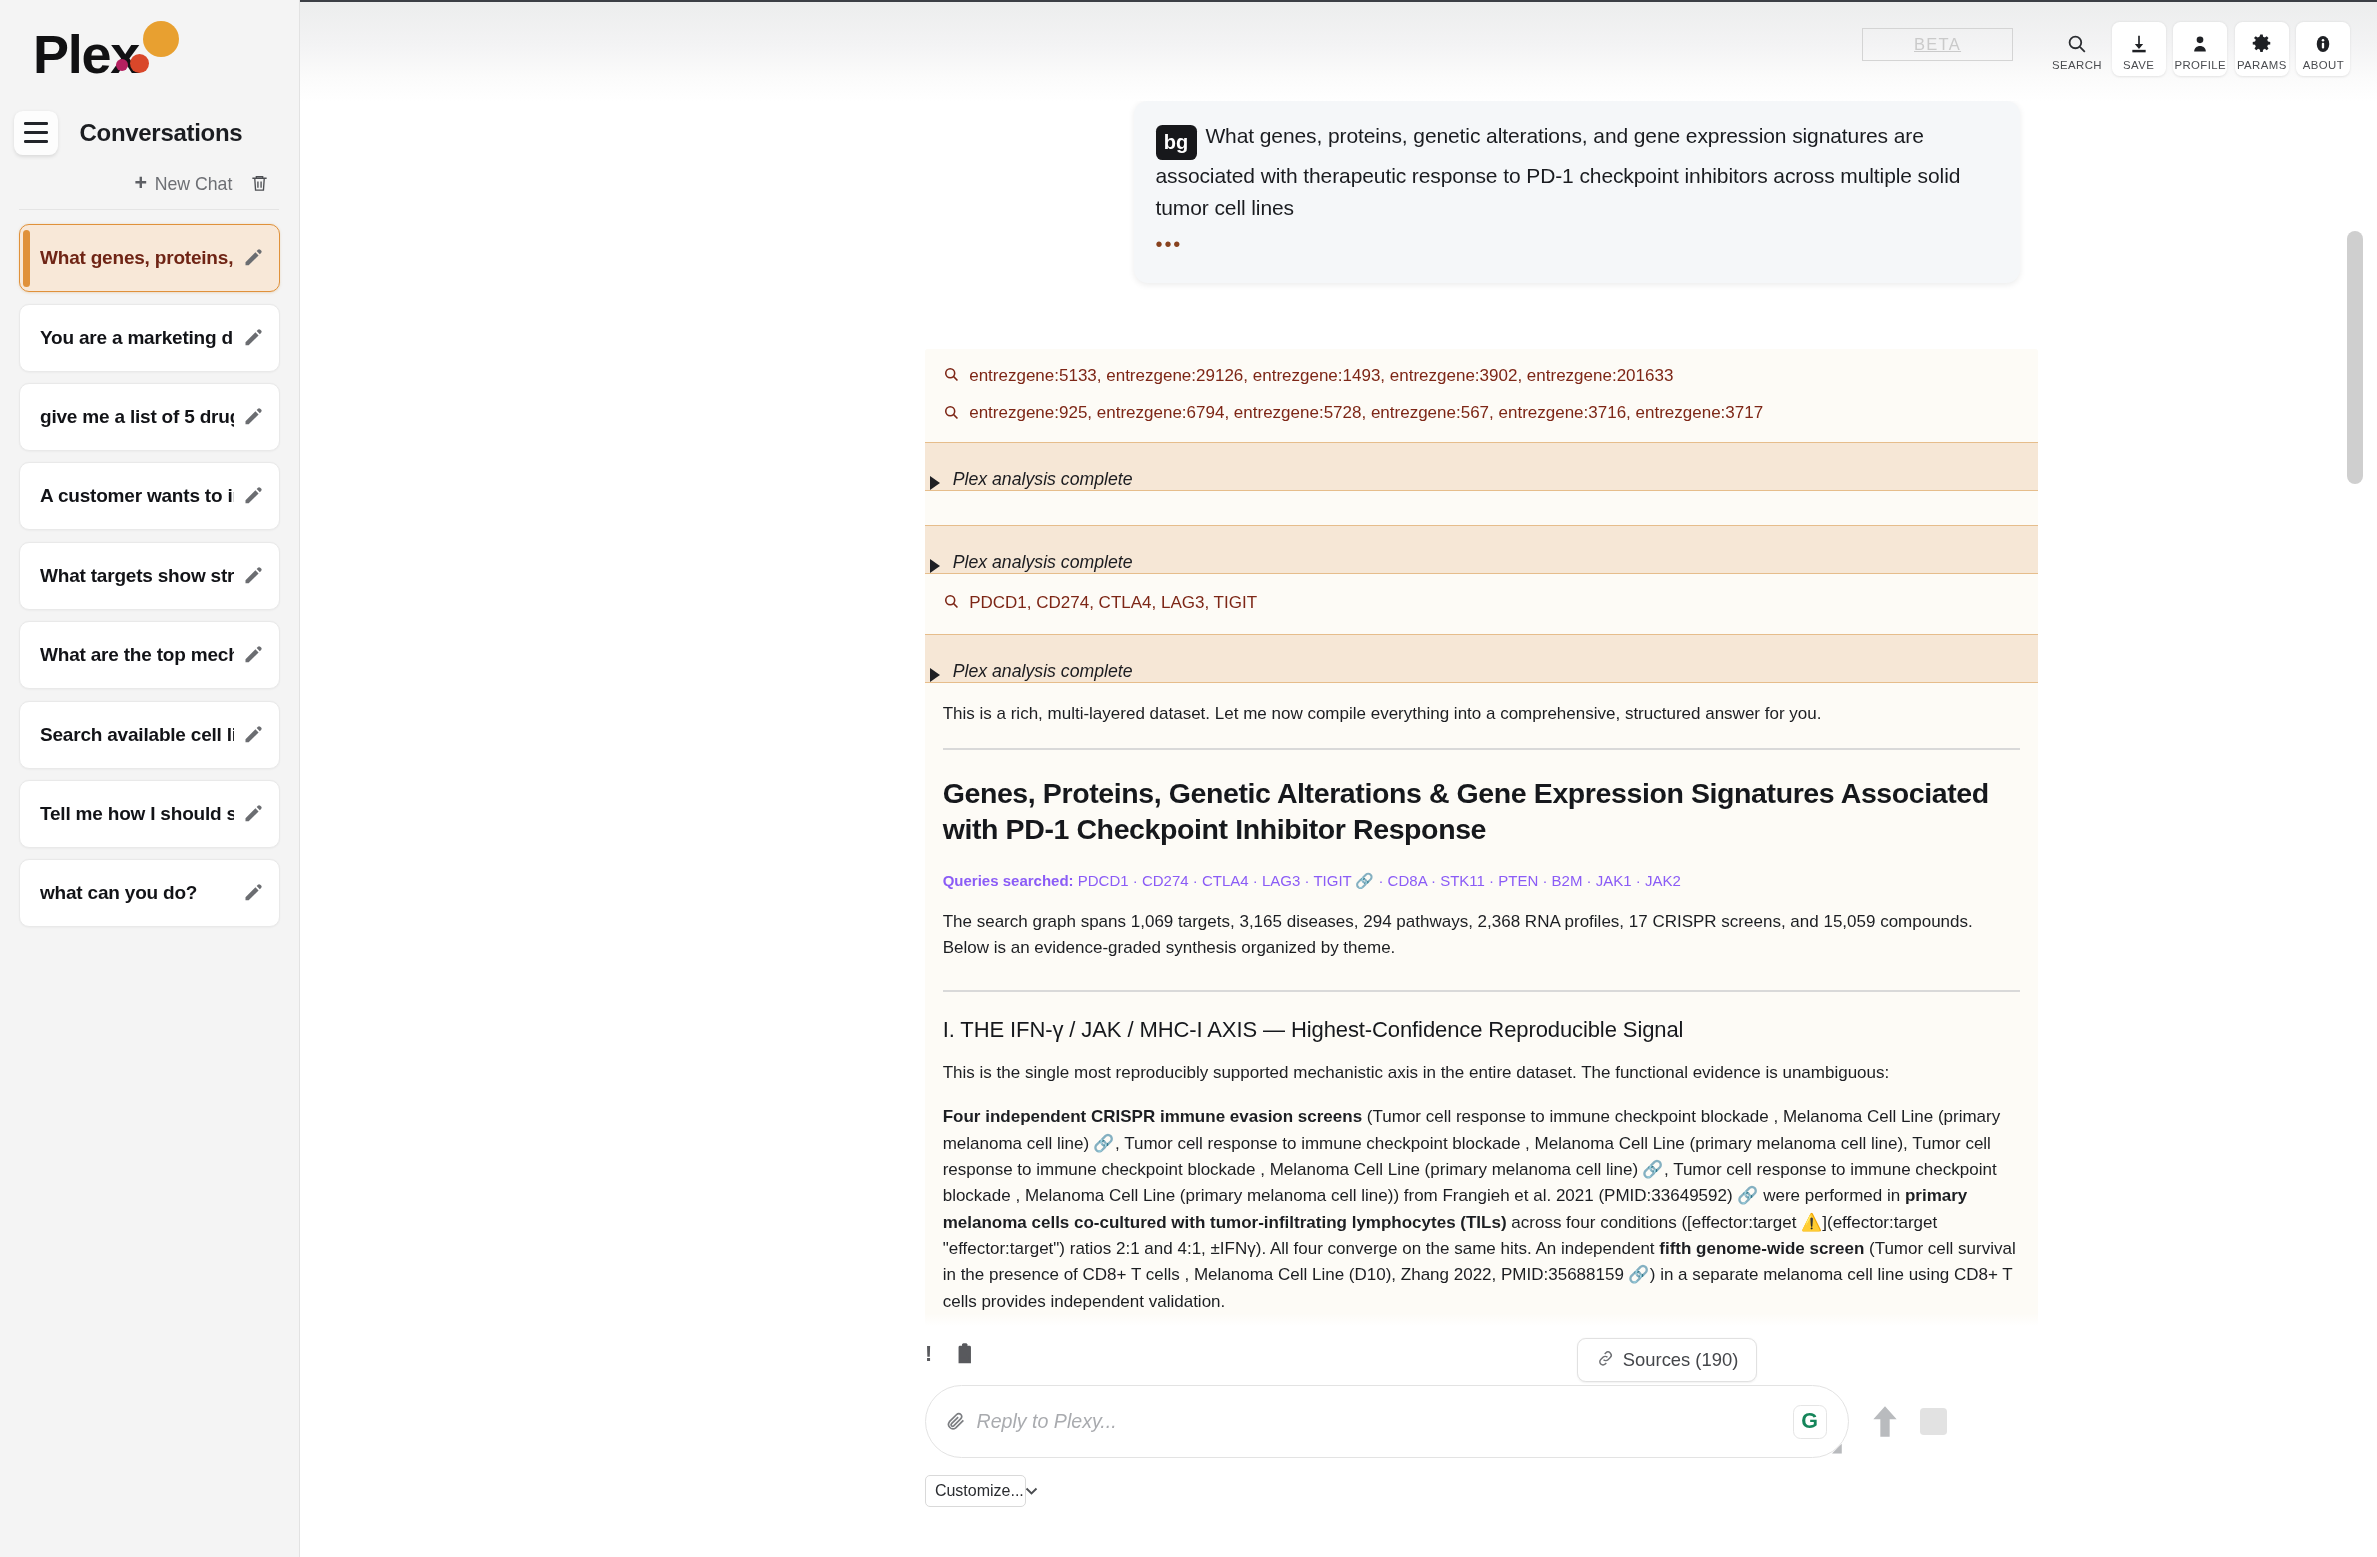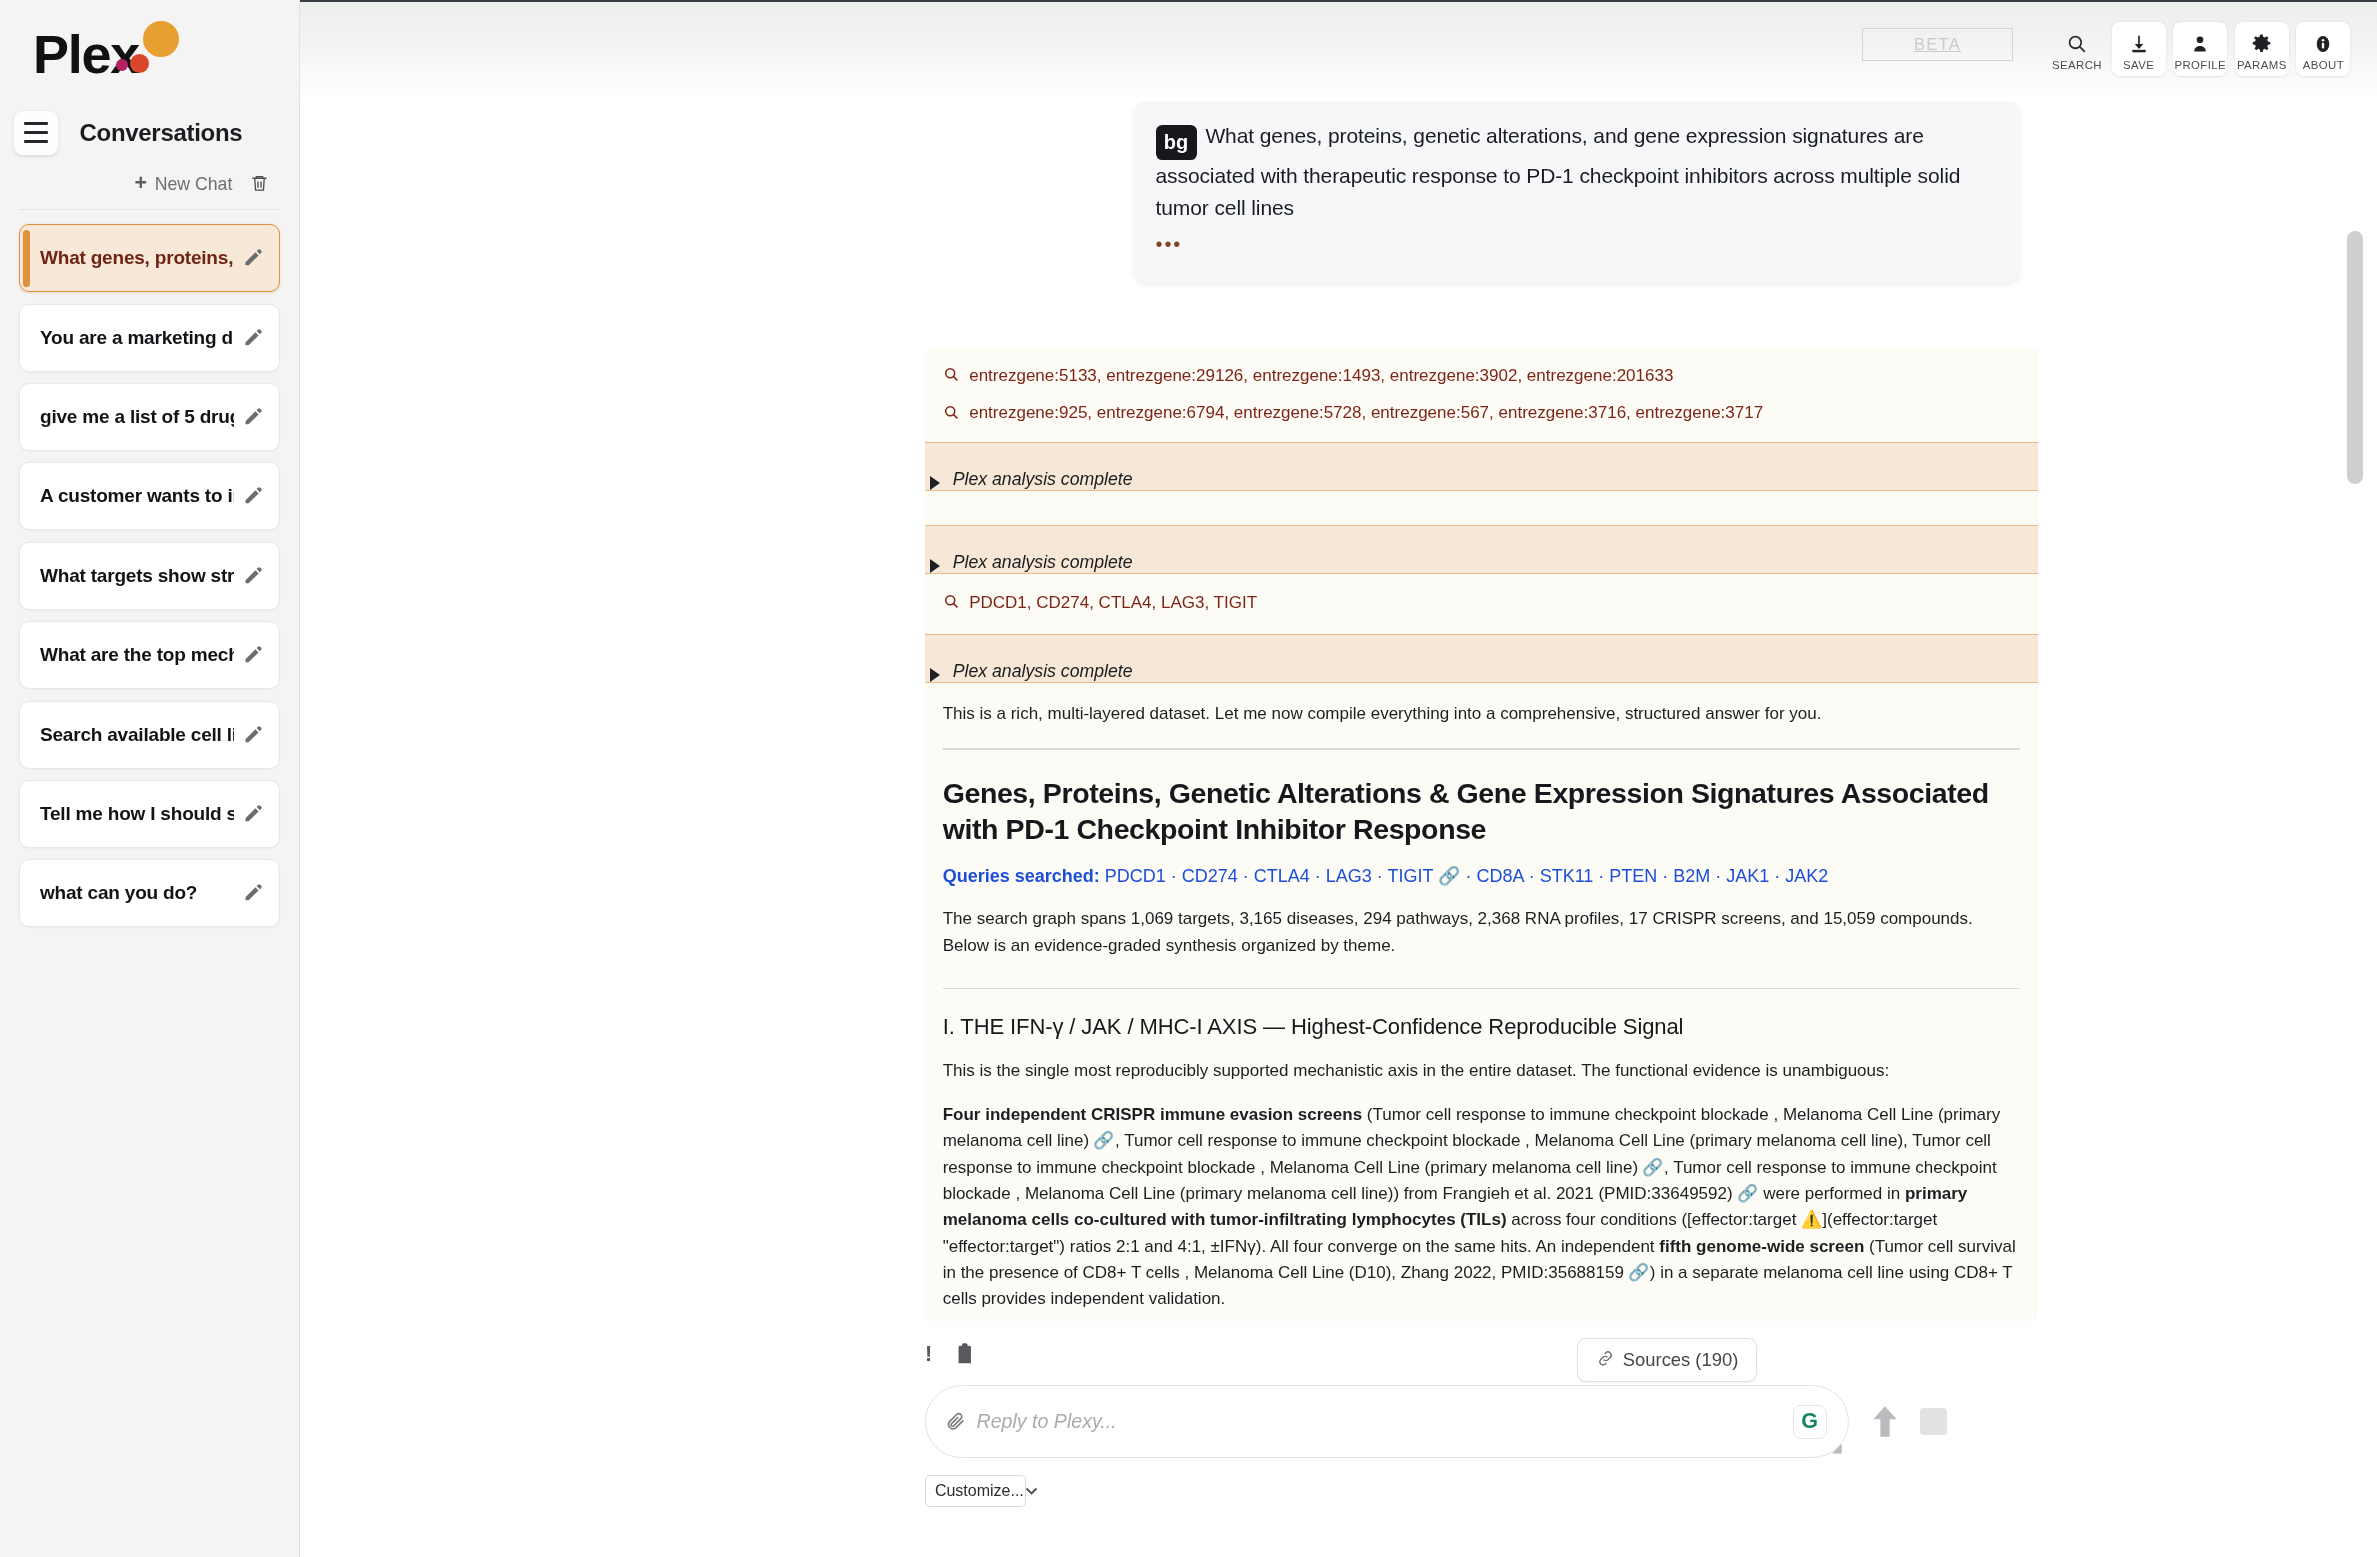--- a/index.html
+++ b/index.html
@@ -129,27 +129,27 @@
   }
   .tri { width: 0; height: 0; border-left: 10.8px solid #1f2024; border-top: 7px solid transparent; border-bottom: 7px solid transparent; }
   .analysis-lbl { font-style: italic; font-size: 17.7px; color: #1b1c20; }
 
   .gap-band { height: 25px; background: #fdfbf6; }
 
   .prose { padding: 0 17.7px 0 17.7px; }
   .prose p { font-size: 17px; color: #1c1e22; line-height: 1.55; margin: 17.7px 0; }
   .hr { height: 1.3px; background: #d9d9d9; margin: 21.5px 0 0 0; }
   .h1 {
-    font-size: 28.5px; font-weight: 700; color: #16181c; line-height: 1.28; margin: 25px 0 15px 0;
+    font-size: 28.5px; font-weight: 700; color: #16181c; line-height: 1.28; margin: 25px 0 22px 0;
     letter-spacing: -0.4px;
   }
   .h2 {
     font-size: 22px; font-weight: 400; color: #16181c; margin: 10px 0 16.5px 0; letter-spacing: -0.1px;
   }
-  .queries { font-size: 18px; color: #1d4ed8; margin: 7.6px 0 16.5px 0; line-height: 1.5; }
+  .queries { font-size: 15px; color: #8b5cf6; margin: 7.6px 0 16.5px 0; line-height: 1.5; }
   .queries b { font-weight: 700; }
   .small-note { font-size: 17px; color: #1c1e22; line-height: 1.55; }
   .small-note b { font-weight: 400; }
   .lead { font-size: 17px; color: #1c1e22; line-height: 1.55; margin: 15px 0; }
   .body-par { font-size: 17px; color: #1c1e22; line-height: 1.62; margin: 14px 0; }
   .body-par b { font-weight: 700; }
 
   .fade-mask {
     position: absolute; left: 0; right: 0; bottom: 0; height: 16.5px;
     background: linear-gradient(180deg, rgba(253,251,246,0) 0%, #ffffff 82%);

